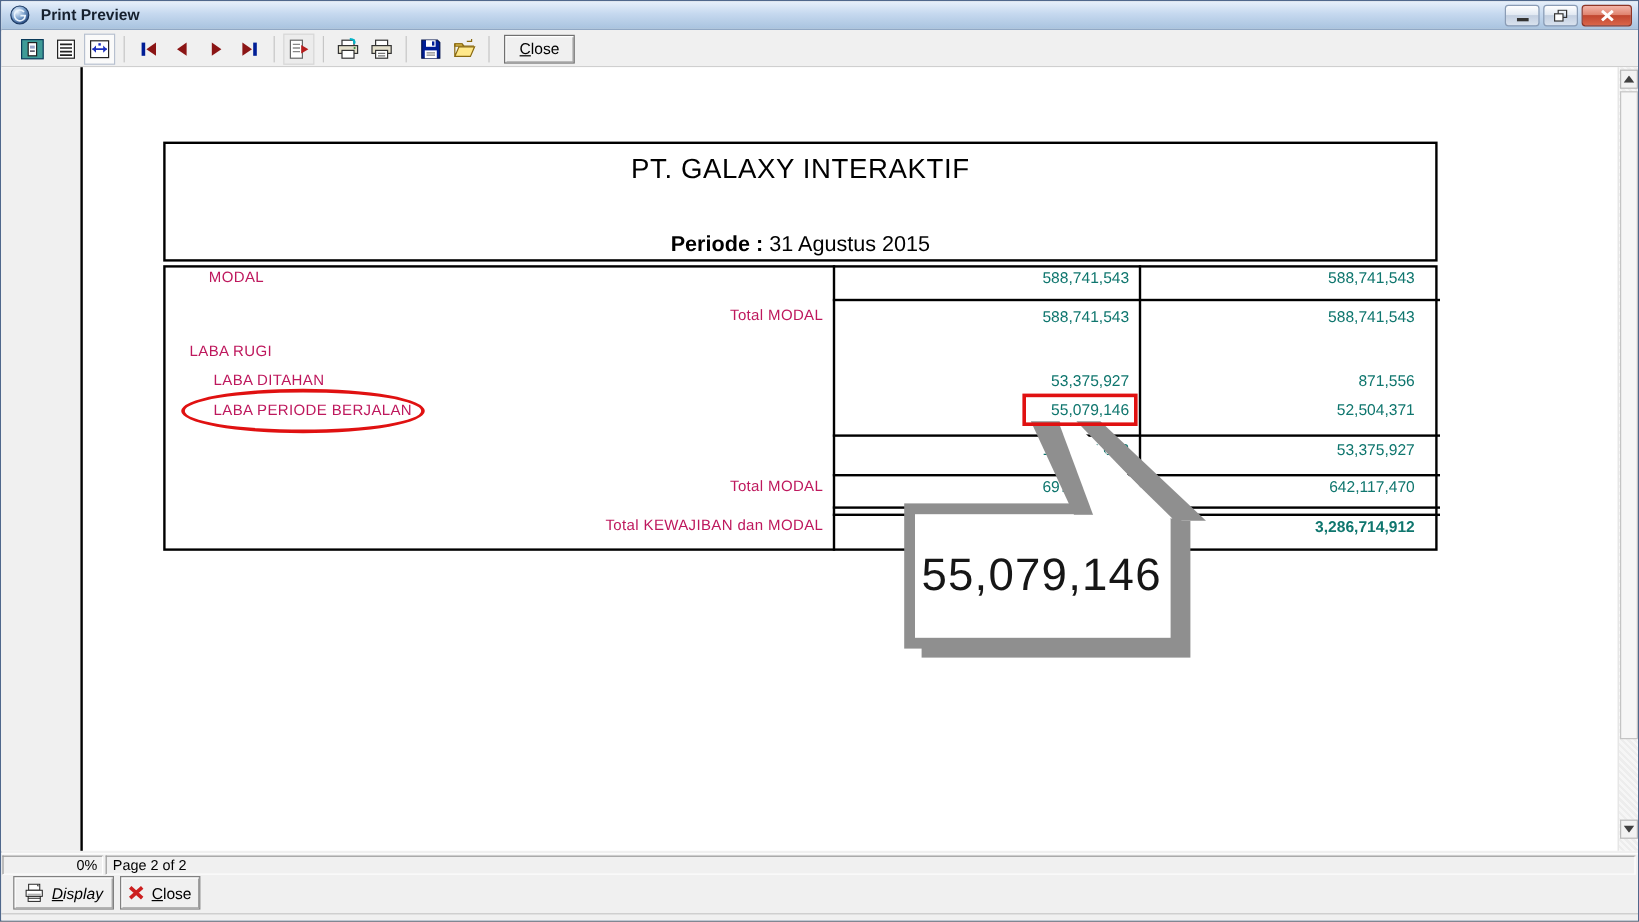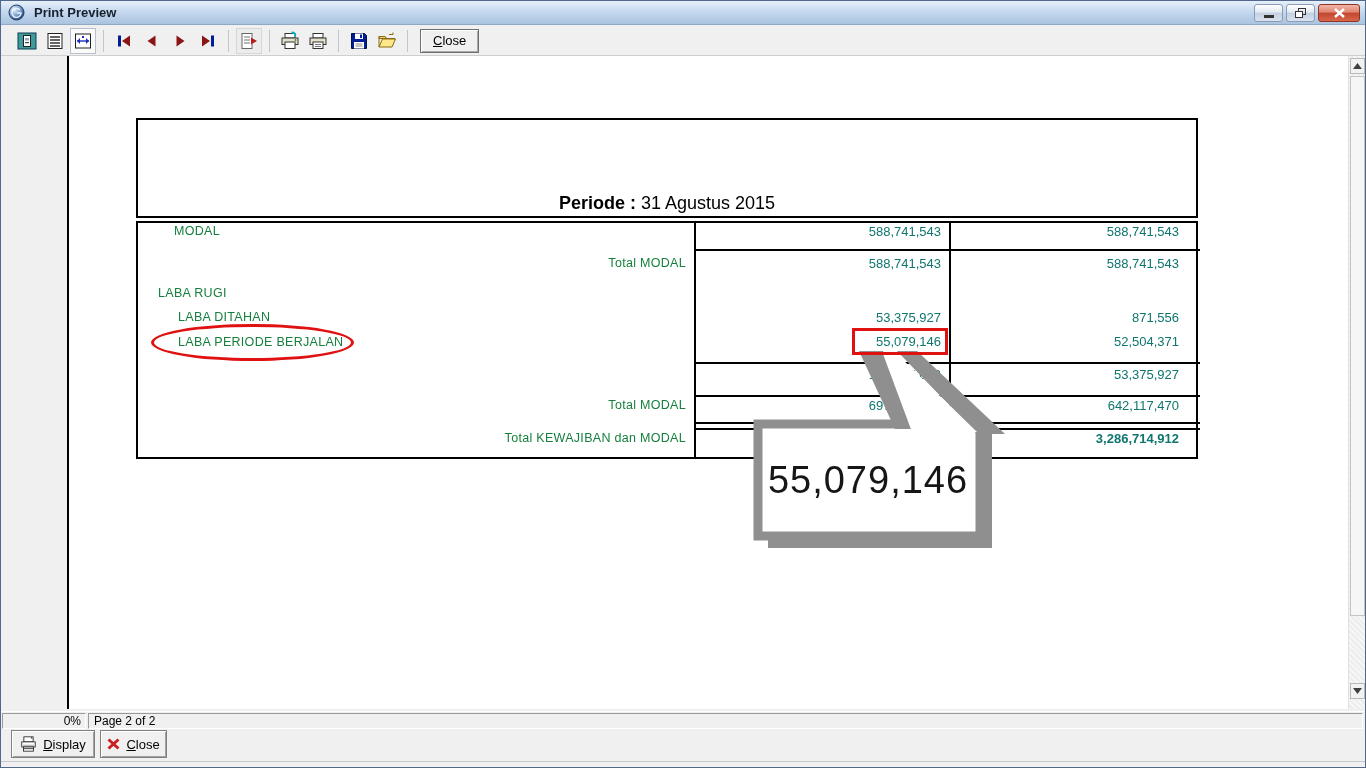--- a/index.html
+++ b/index.html
@@ -67,21 +67,21 @@
   
   .hbox { position:absolute; left:135px; top:62px; width:1062px; height:100px; border:2px solid #000; }
   .bbox { position:absolute; left:135px; top:165px; width:1062px; height:238px; border:2px solid #000; }
   .ctext { position:absolute; left:135px; width:1062px; text-align:center; color:#000; }
   .company { top:71px; font-size:23px; letter-spacing:0.5px; }
   .rtitle  { top:97px; font-size:27px; font-weight:bold; letter-spacing:0.5px; }
   .periode { top:137px; font-size:18px; }
   .periode .plabel { font-weight:bold; }
   .vline { position:absolute; width:2px; top:165px; height:238px; background:#000; }
   .rule  { position:absolute; left:693px; width:506px; height:2px; background:#000; }
-  .lbl { position:absolute; font-size:12.5px; color:#15803d; white-space:nowrap; letter-spacing:0.3px; }
+  .lbl { position:absolute; font-size:12.5px; color:#be185d; white-space:nowrap; letter-spacing:0.3px; }
   .lbl.rt { left:135px; width:550px; text-align:right; }
   .num { position:absolute; font-size:13px; color:#0f766e; text-align:right; white-space:nowrap; }
   .col1 { left:693px; width:247px; }
   .col2 { left:948px; width:230px; }
   .bold { font-weight:bold; }
   
   .red-ellipse {
     position:absolute; left:150px; top:268px; width:203px; height:37px;
     border:3px solid #e01111; border-radius:50%;
   }
@@ -105,21 +105,21 @@
   .spanel.p1 { left:1px; width:84px; justify-content:flex-end; padding-right:4px; }
   .spanel.p2 { left:87px; right:2px; justify-content:flex-start; padding-left:5px; }
   
   .buttonbar { position:absolute; left:0; top:728px; width:100%; height:32px; background:#f0f0f0; }
   .fbtn {
     position:absolute; top:1px; height:28px; font-size:13px; color:#000;
     background:#f0f0f0; border:1px solid #808080;
     box-shadow:inset 1px 1px 0 #ffffff, inset -1px -1px 0 #a0a0a0;
     display:flex; align-items:center; justify-content:center; gap:6px;
   }
-  .fbtn.display { left:10px; width:84px; }
+  .fbtn.display { left:10px; width:84px;font-style:italic; }
   .fbtn.close2  { left:99px; width:67px; }
   .bottomstrip { position:absolute; left:0; top:760px; width:100%; height:8px; background:#f0f0f0; border-top:1px solid #c8c8c8; }
 </style>
 </head>
 <body>
 
 <div class="window">
 
   <div class="titlebar">
     <svg class="app-icon" viewBox="0 0 17 17">
@@ -260,20 +260,21 @@
     </div>
   </div>
 
   <div class="preview">
     <div class="page-margin"></div>
     <div class="page-edge"></div>
 
     <div class="canvas">
 
       <div class="hbox"></div>
+      <div class="ctext company">PT. GALAXY INTERAKTIF</div>
       <div class="ctext periode">
         <span class="plabel">Periode :</span>
         <span>31 Agustus 2015</span>
       </div>
 
       <div class="bbox"></div>
       <div class="vline" style="left:693px;"></div>
       <div class="vline" style="left:948px;"></div>
       <div class="rule" style="top:193px;"></div>
       <div class="rule" style="top:306px;"></div>

